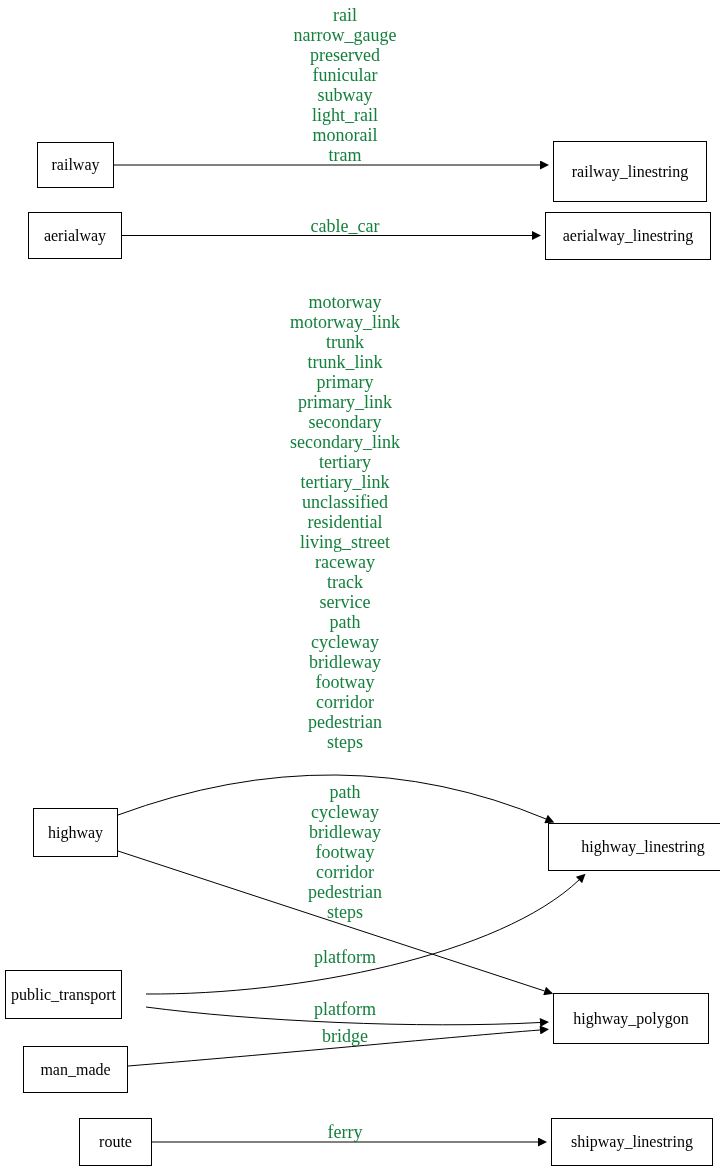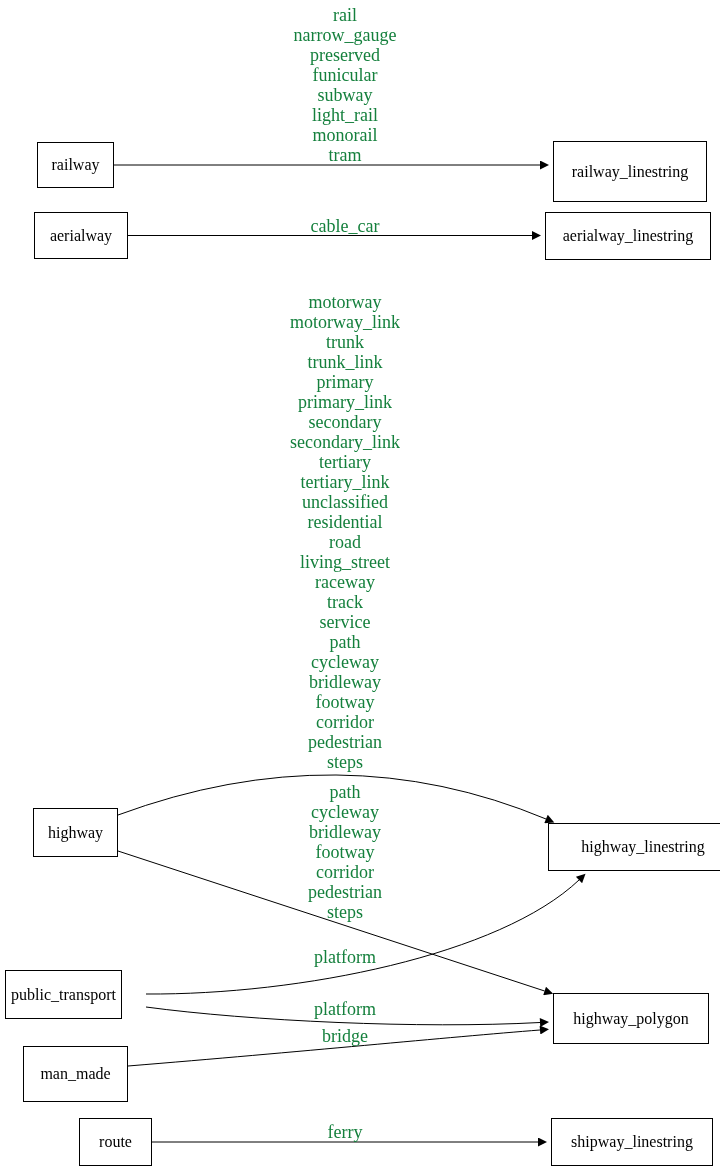--- a/index.html
+++ b/index.html
@@ -63,30 +63,30 @@
     <path class="edge" d="M118,851 L544.6,991" marker-end="url(#arrow)"></path>
     <path class="edge" d="M146,994 C300,995 500,955 579,880" marker-end="url(#arrow)"></path>
     <path class="edge" d="M146,1007 C250,1021 420,1029 540,1022.5" marker-end="url(#arrow)"></path>
     <path class="edge" d="M128,1066 C300,1052 450,1037 540,1030" marker-end="url(#arrow)"></path>
     <path class="edge" d="M112,1142 H538" marker-end="url(#arrow)"></path>
   </svg>
 
   <div class="node" style="left:37px; top:142px; width:77px; height:46px;">
     <span>railway</span>
   </div>
-  <div class="node" style="left:28px; top:212px; width:94px; height:47px;margin-left:6px;">
+  <div class="node" style="left:28px; top:212px; width:94px; height:47px;">
     <span>aerialway</span>
   </div>
   <div class="node" style="left:33px; top:808px; width:85px; height:49px;">
     <span>highway</span>
   </div>
   <div class="node" style="left:5px; top:970px; width:117px; height:49px;">
     <span>public_transport</span>
   </div>
-  <div class="node" style="left:23px; top:1046px; width:105px; height:56px;">
+  <div class="node" style="left:23px; top:1046px; width:105px; height:47px;">
     <span>man_made</span>
   </div>
   <div class="node" style="left:39px; top:1118px; width:73px; height:48px;margin-left:40px;">
     <span>route</span>
   </div>
 
   <div class="node" style="left:553px; top:141px; width:154px; height:61px;">
     <span>railway_linestring</span>
   </div>
   <div class="node" style="left:545px; top:212px; width:166px; height:48px;">
@@ -121,21 +121,20 @@
       <div>trunk</div>
       <div>trunk_link</div>
       <div>primary</div>
       <div>primary_link</div>
       <div>secondary</div>
       <div>secondary_link</div>
       <div>tertiary</div>
       <div>tertiary_link</div>
       <div>unclassified</div>
       <div>residential</div>
-      <div>road</div>
       <div>living_street</div>
       <div>raceway</div>
       <div>track</div>
       <div>service</div>
       <div>path</div>
       <div>cycleway</div>
       <div>bridleway</div>
       <div>footway</div>
       <div>corridor</div>
       <div>pedestrian</div>

